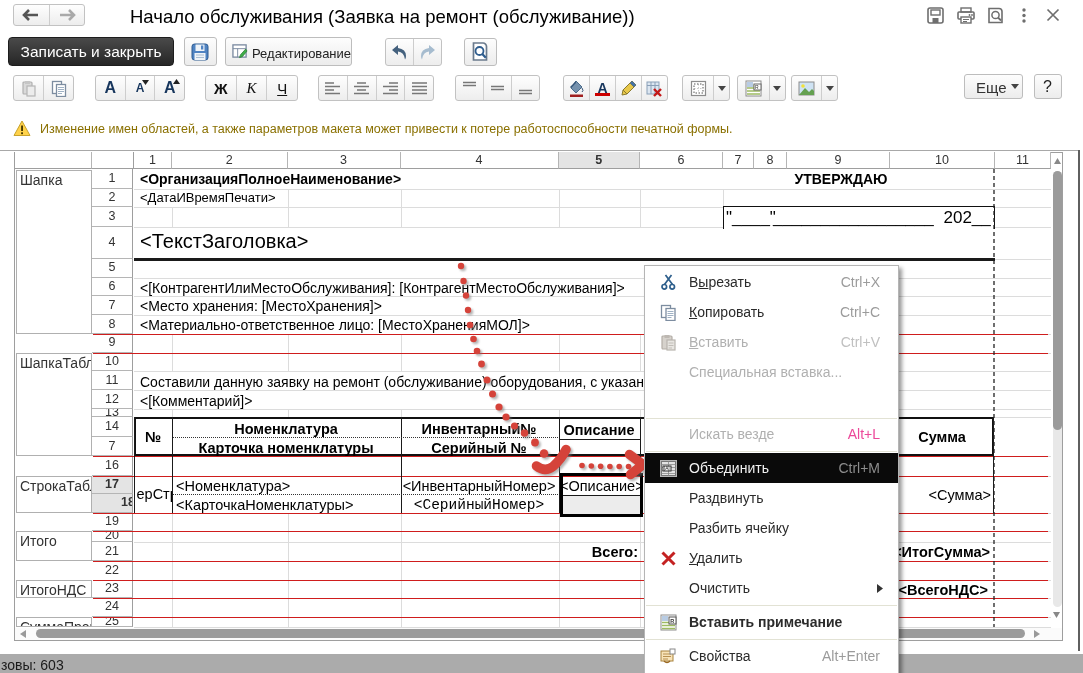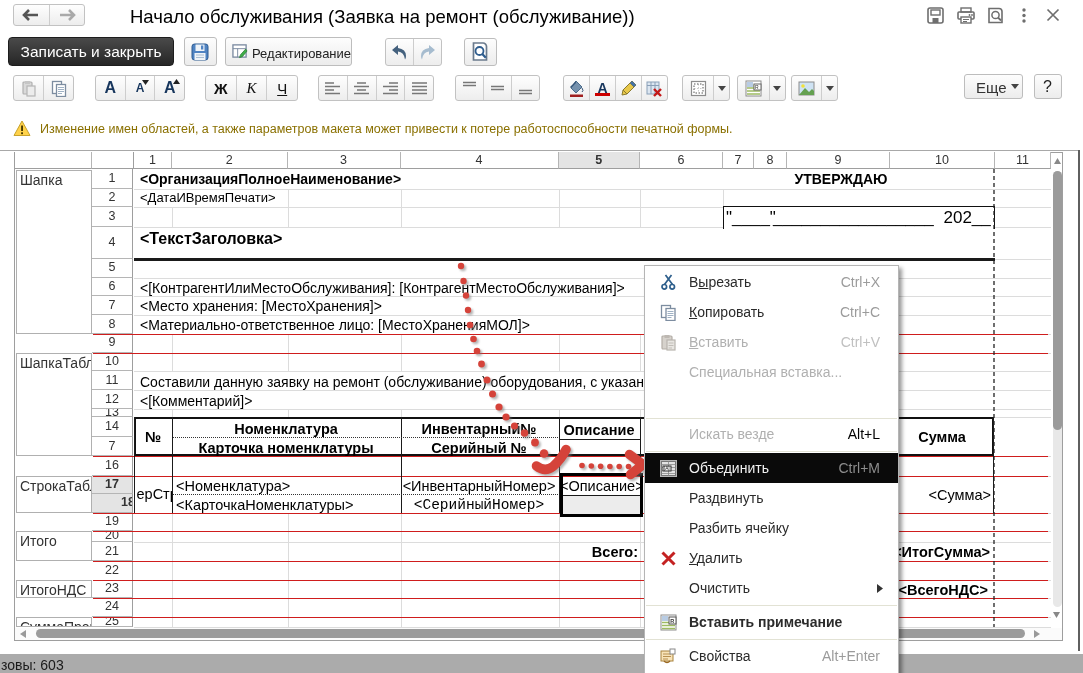--- a/index.html
+++ b/index.html
@@ -391,21 +391,21 @@
 
 <div class="ct" style="left:140px;top:170.5px;font-size:14px;font-weight:bold;">&lt;ОрганизацияПолноеНаименование&gt;</div>
 <div class="ct" style="left:790px;top:170.5px;width:102px;text-align:center;font-size:14px;font-weight:bold;">УТВЕРЖДАЮ</div>
 <div class="ct" style="left:140px;top:190px;font-size:13px;">&lt;ДатаИВремяПечати&gt;</div>
 
 <div class="a" style="left:723px;top:206px;width:272px;height:22.5px;border-top:1px solid #111;border-left:1px solid #111;border-right:1px solid #111;box-sizing:border-box;background:#fff;"></div>
 <div class="ct" style="left:726px;top:208.6px;font-size:17px;line-height:1;">"____"</div>
 <div class="ct" style="left:773px;top:208.6px;font-size:17px;line-height:1;">_________________</div>
 <div class="ct" style="left:943.5px;top:208.6px;font-size:17px;line-height:1;">202__</div>
 
-<div class="ct" style="left:140px;top:230px;font-size:16px;font-weight:bold;">&lt;ТекстЗаголовка&gt;</div>
+<div class="ct" style="left:140px;top:230px;font-size:20px;font-weight:normal;">&lt;ТекстЗаголовка&gt;</div>
 <div class="blk" style="left:134px;top:258px;width:861px;height:2.5px;"></div>
 
 <div class="ct" style="left:140px;top:279.5px;font-size:14px;">&lt;[КонтрагентИлиМестоОбслуживания]: [КонтрагентМестоОбслуживания]&gt;</div>
 <div class="ct" style="left:140px;top:298px;font-size:14px;">&lt;Место хранения: [МестоХранения]&gt;</div>
 <div class="ct" style="left:140px;top:317px;font-size:14px;">&lt;Материально-ответственное лицо: [МестоХраненияМОЛ]&gt;</div>
 
 <div class="ct" style="left:140px;top:373.5px;font-size:14px;">Составили данную заявку на ремонт (обслуживание) оборудования, с указанием причин</div>
 <div class="ct" style="left:140px;top:392.5px;font-size:14px;">&lt;[Комментарий]&gt;</div>
 
 <div class="a" style="left:134px;top:417px;width:860px;height:39px;border:2px solid #111;box-sizing:border-box;background:#fff;"></div>
@@ -530,21 +530,21 @@
       </svg>
   <div class="mtx" style="color:#b0b0b0;"><u>В</u>ставить</div>
       <div class="msc" style="color:#c0c0c0;">Ctrl+V</div>
  </div>
  <div class="mi" style="top:91px;">
       <div class="mtx" style="color:#b0b0b0;">Специальная вставка...</div>
     </div>
  <div class="msep" style="top:151.5px;"></div>
  <div class="mi" style="top:153px;">
       <div class="mtx" style="color:#b0b0b0;">Искать везде</div>
-      <div class="msc" style="color:#000000;">Alt+L</div>
+      <div class="msc" style="color:#ec4899;">Alt+L</div>
     </div>
  <div class="msep" style="top:184.5px;"></div>
  <div class="mi" style="top:187px;height:30px;background:#0a0a0a;">
   <svg class="mic" viewBox="0 0 17 17">
         <rect x="0" y="0" width="17" height="17" fill="#b5b5b5"></rect>
         <rect x="1.5" y="1.5" width="14" height="14" fill="#e3e3e3" stroke="#777"></rect>
         <path d="M1.5 4.5 H15.5 M1.5 7.5 H15.5 M1.5 10.5 H15.5 M1.5 13.5 H15.5 M8.5 1.5 V15.5" stroke="#8a8a8a" stroke-width="0.8"></path>
         <rect x="3" y="6" width="8" height="5" fill="#f5f5f5" stroke="#333"></rect>
         <text x="3.8" y="10.2" font-size="4.8" fill="#222">[A]</text>
       </svg>

